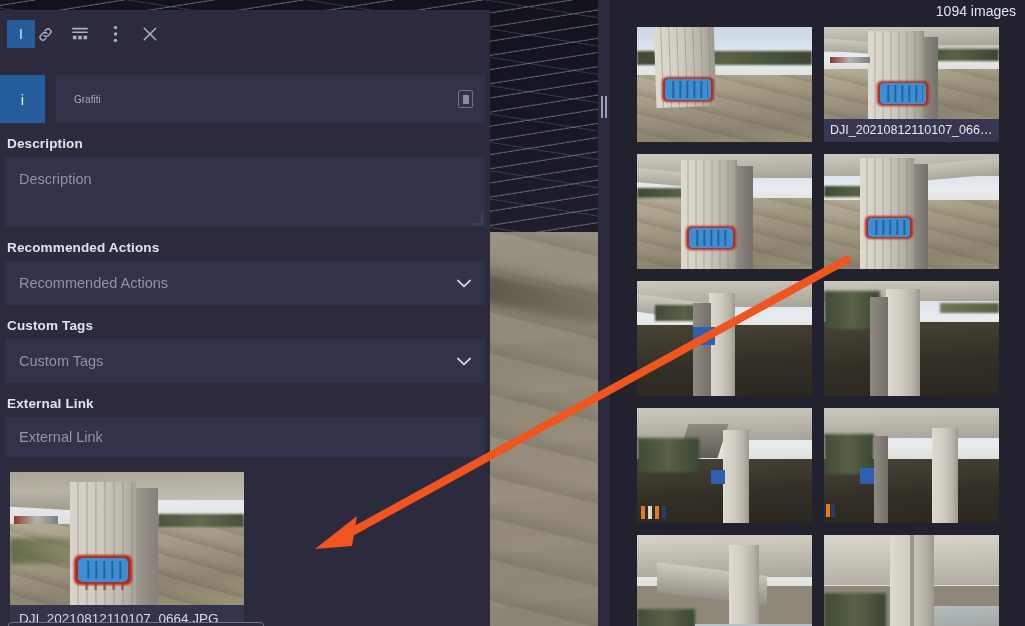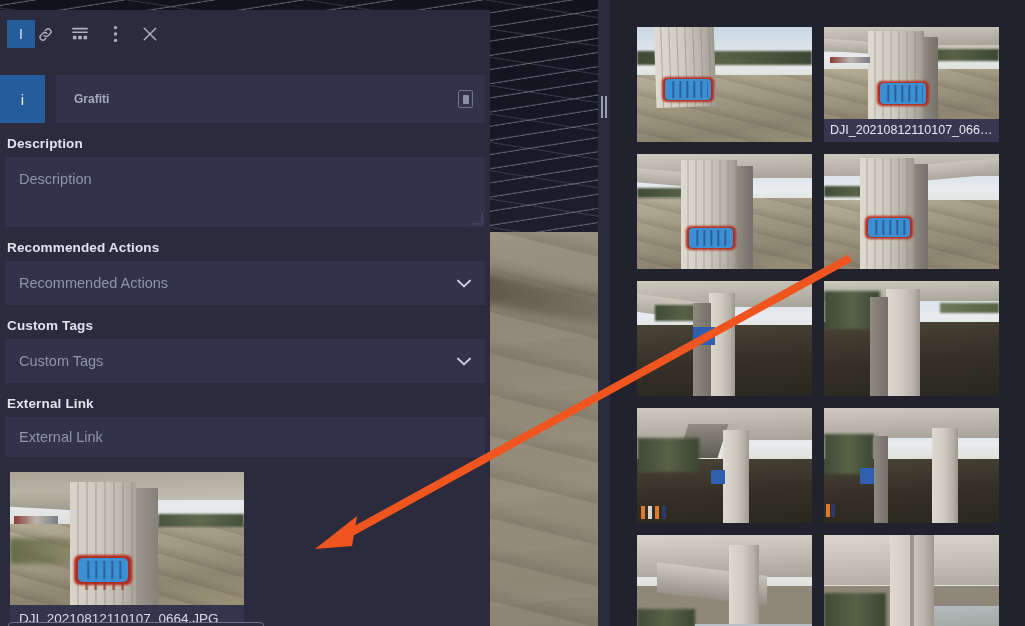--- a/index.html
+++ b/index.html
@@ -151,23 +151,22 @@
     margin-left: 11px;
     margin-right: 5px;
     background: #32324a;
     display: flex;
     align-items: center;
     padding: 0 12px 0 18px;
     position: relative;
   }
   .title-field-text {
     color: #a6abbd;
-    font-size: 12px;
+    font-size: 10px;
     flex: 1 1 auto;
-    font-weight: bold;
   }
   .title-field-icon {
     width: 15px; height: 18px;
     border: 1px solid #6d7289;
     border-radius: 2px;
     display: flex; align-items: center; justify-content: center;
     flex: 0 0 auto;
     cursor: pointer;
   }
   .title-field-icon i {
@@ -588,20 +587,23 @@
     </div>
   </div>
 
   <div class="divider"></div>
   <div class="drag-grip">
     <span></span>
       <span></span>
   </div>
 
   <div class="gallery">
+    <div class="gallery-header">
+      <span>1094 images</span>
+    </div>
 
     <div class="grid">
 
       <div class="cell">
         <div class="thumb">
           <div class="t-sky"></div>
           <div class="t-ground"></div>
           <div class="t-trees" style="left:0;top:24px;width:175px;height:14px;"></div>
           <div class="t-col" style="left:18px;top:-6px;width:60px;height:86px;transform:rotate(-2deg);">
             <div class="t-col-lines"></div>

